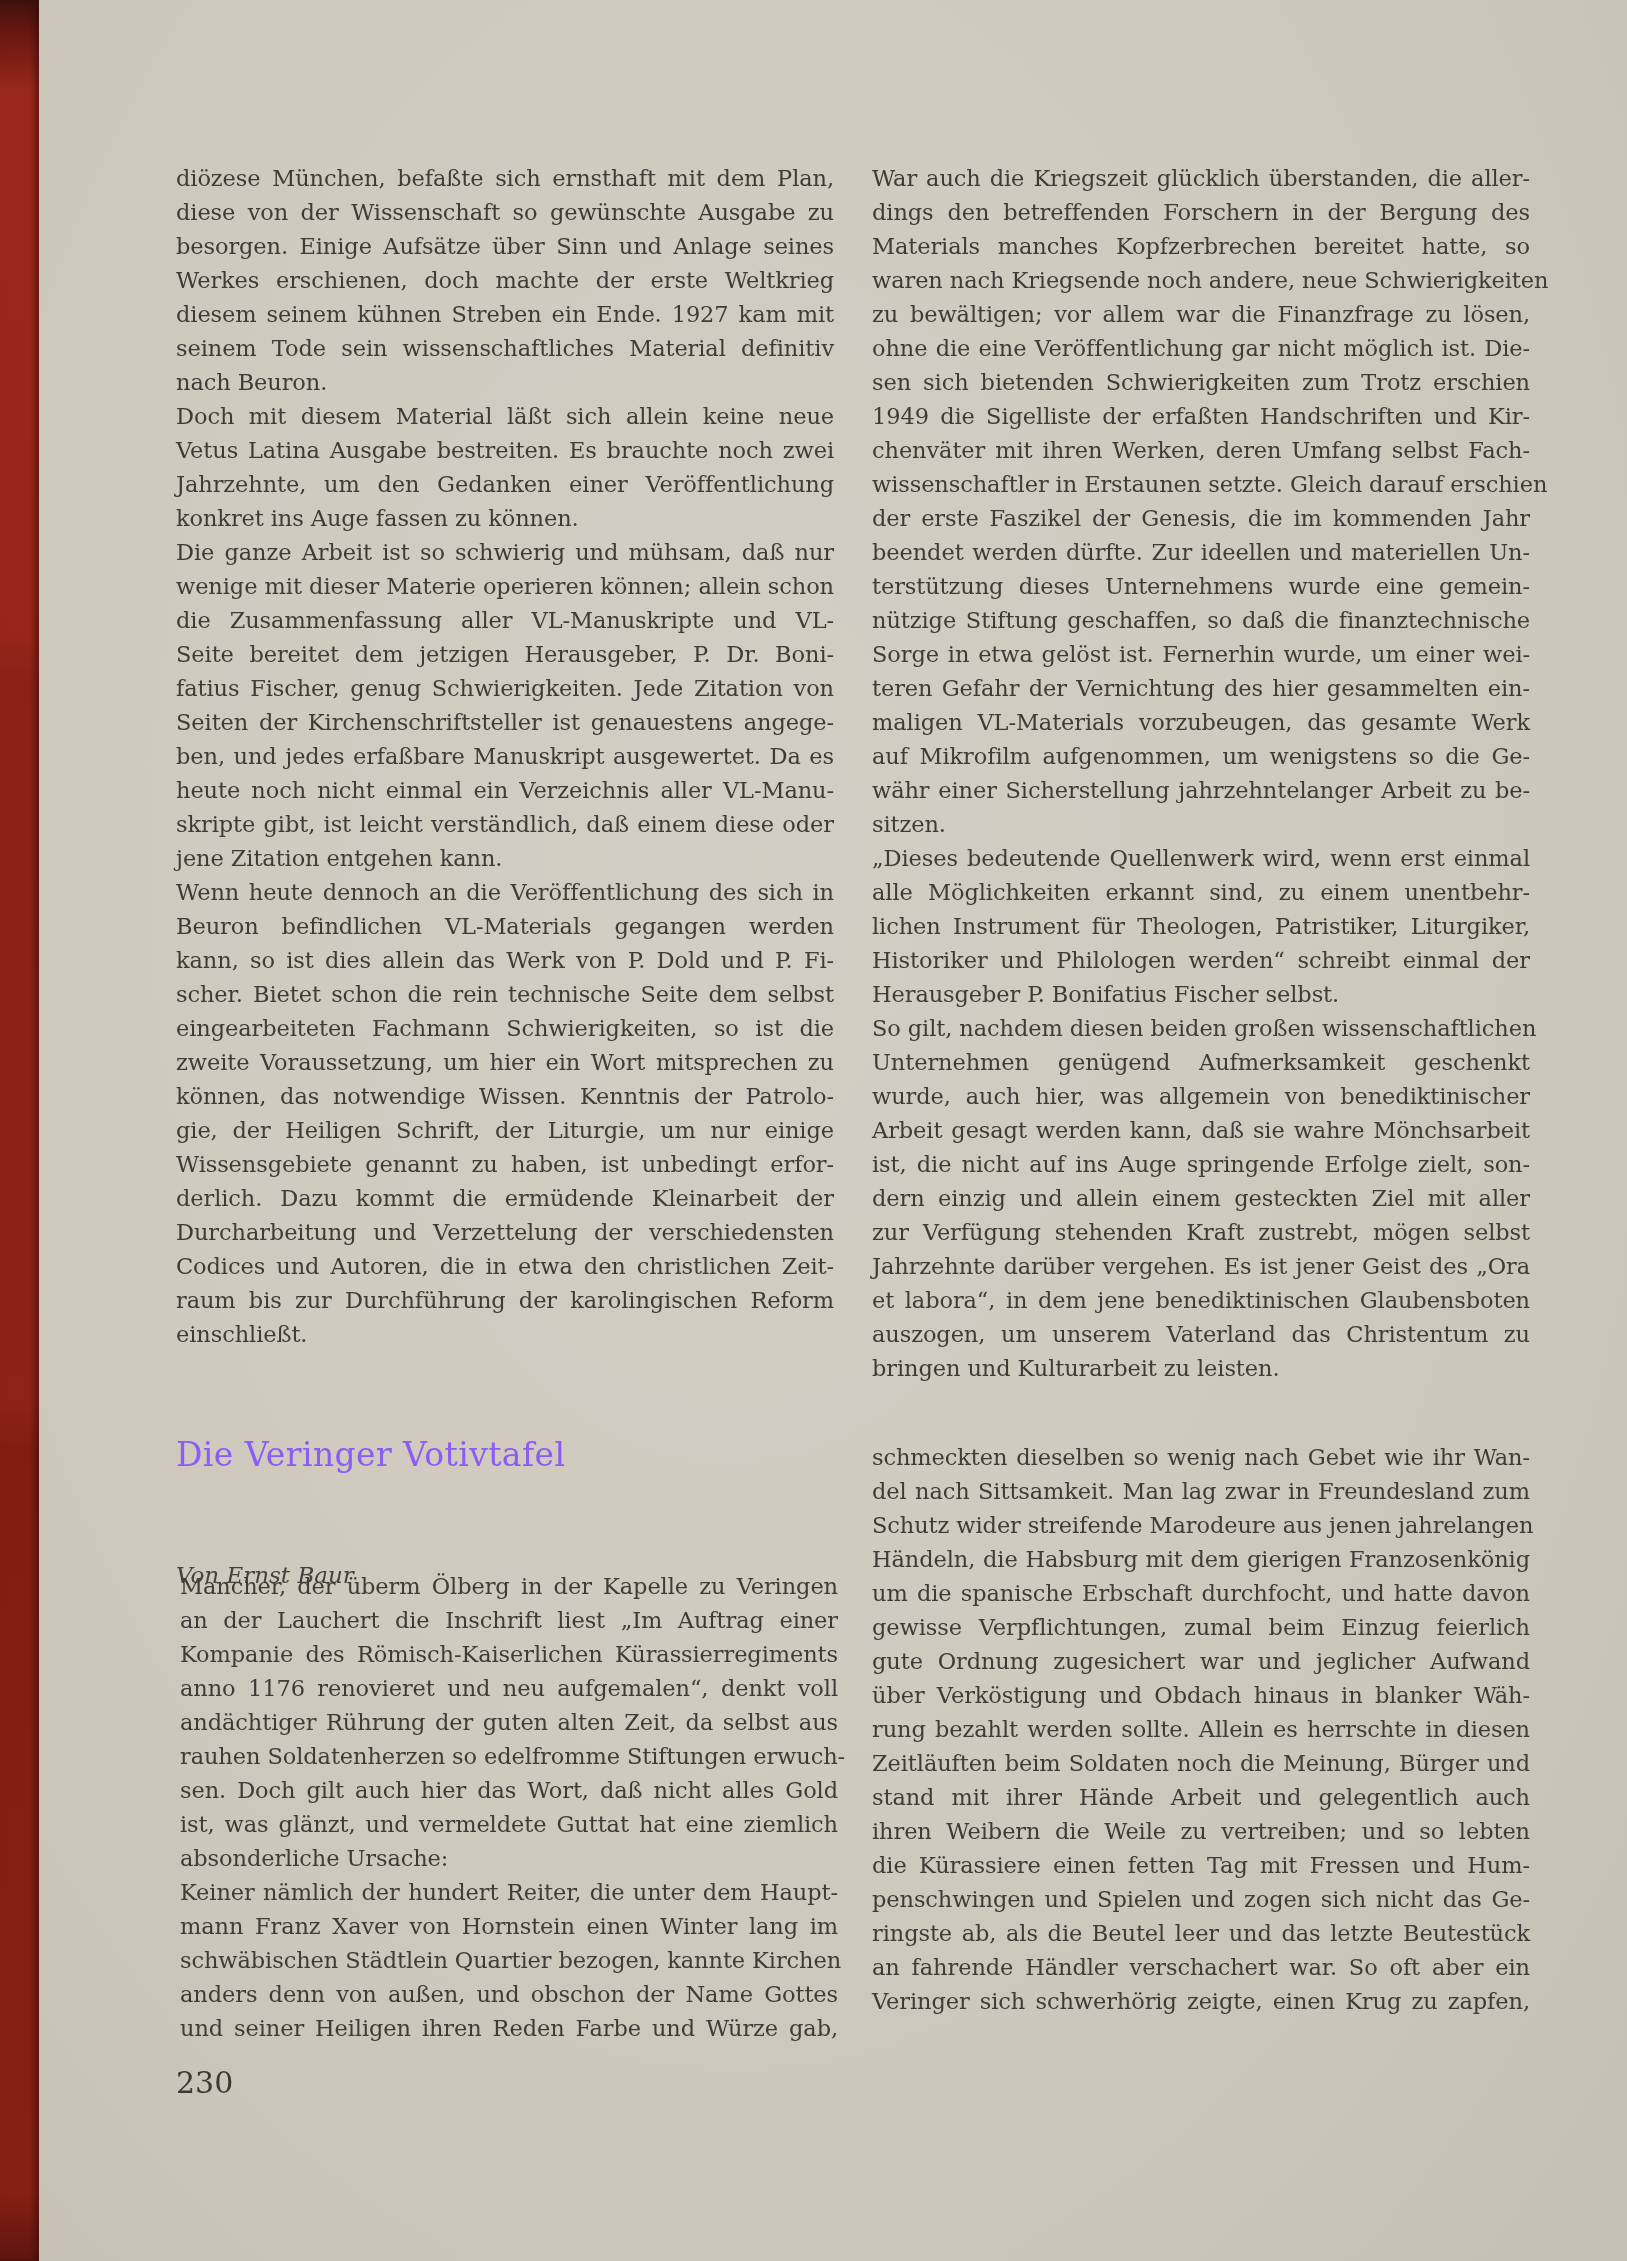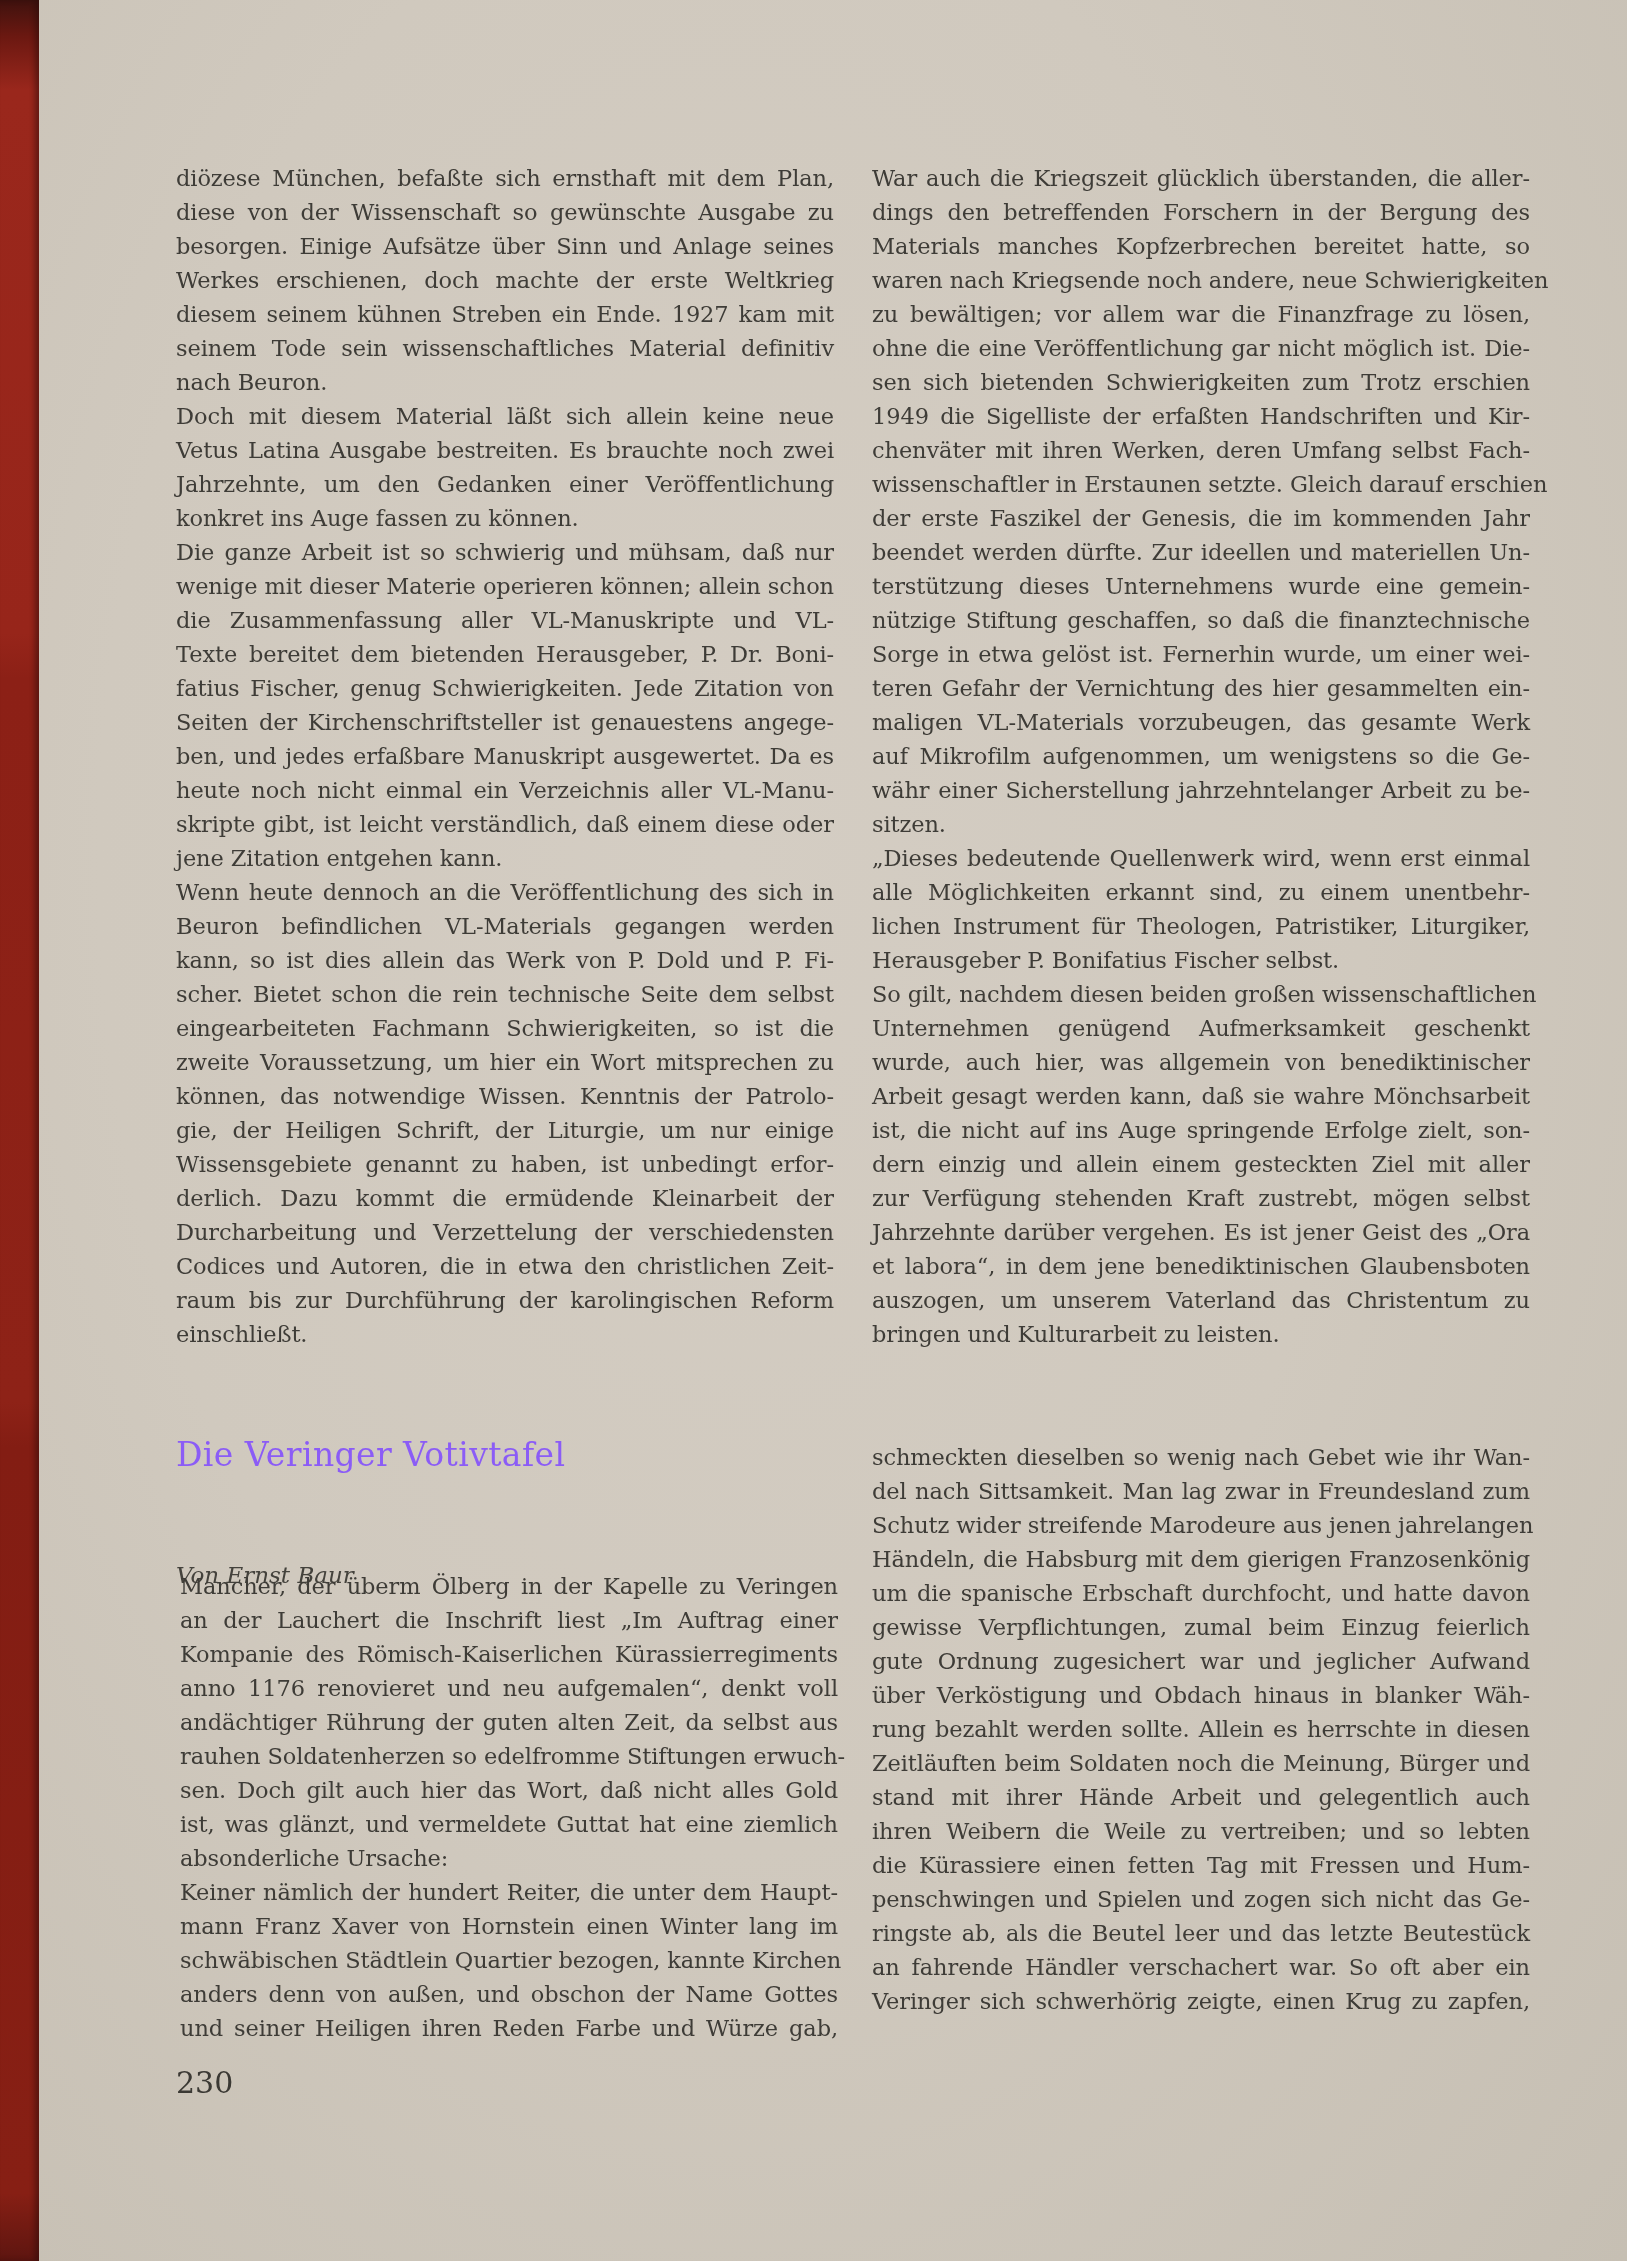--- a/index.html
+++ b/index.html
@@ -94,21 +94,21 @@
       <div class="line">diesem seinem kühnen Streben ein Ende. 1927 kam mit</div>
       <div class="line">seinem Tode sein wissenschaftliches Material definitiv</div>
       <div class="line ragged">nach Beuron.</div>
       <div class="line">Doch mit diesem Material läßt sich allein keine neue</div>
       <div class="line">Vetus Latina Ausgabe bestreiten. Es brauchte noch zwei</div>
       <div class="line">Jahrzehnte, um den Gedanken einer Veröffentlichung</div>
       <div class="line ragged">konkret ins Auge fassen zu können.</div>
       <div class="line">Die ganze Arbeit ist so schwierig und mühsam, daß nur</div>
       <div class="line">wenige mit dieser Materie operieren können; allein schon</div>
       <div class="line">die Zusammenfassung aller VL-Manuskripte und VL-</div>
-      <div class="line">Texte bereitet dem bietenden Herausgeber, P. Dr. Boni-</div>
+      <div class="line">Seite bereitet dem jetzigen Herausgeber, P. Dr. Boni-</div>
       <div class="line">fatius Fischer, genug Schwierigkeiten. Jede Zitation von</div>
       <div class="line">Seiten der Kirchenschriftsteller ist genauestens angege-</div>
       <div class="line">ben, und jedes erfaßbare Manuskript ausgewertet. Da es</div>
       <div class="line">heute noch nicht einmal ein Verzeichnis aller VL-Manu-</div>
       <div class="line">skripte gibt, ist leicht verständlich, daß einem diese oder</div>
       <div class="line ragged">jene Zitation entgehen kann.</div>
       <div class="line">Wenn heute dennoch an die Veröffentlichung des sich in</div>
       <div class="line">Beuron befindlichen VL-Materials gegangen werden</div>
       <div class="line">kann, so ist dies allein das Werk von P. Dold und P. Fi-</div>
       <div class="line">scher. Bietet schon die rein technische Seite dem selbst</div>
@@ -141,20 +141,21 @@
       <div class="line">nützige Stiftung geschaffen, so daß die finanztechnische</div>
       <div class="line">Sorge in etwa gelöst ist. Fernerhin wurde, um einer wei-</div>
       <div class="line">teren Gefahr der Vernichtung des hier gesammelten ein-</div>
       <div class="line">maligen VL-Materials vorzubeugen, das gesamte Werk</div>
       <div class="line">auf Mikrofilm aufgenommen, um wenigstens so die Ge-</div>
       <div class="line">währ einer Sicherstellung jahrzehntelanger Arbeit zu be-</div>
       <div class="line ragged">sitzen.</div>
       <div class="line">„Dieses bedeutende Quellenwerk wird, wenn erst einmal</div>
       <div class="line">alle Möglichkeiten erkannt sind, zu einem unentbehr-</div>
       <div class="line">lichen Instrument für Theologen, Patristiker, Liturgiker,</div>
+      <div class="line">Historiker und Philologen werden“ schreibt einmal der</div>
       <div class="line ragged">Herausgeber P. Bonifatius Fischer selbst.</div>
       <div class="line">So gilt, nachdem diesen beiden großen wissenschaftlichen</div>
       <div class="line">Unternehmen genügend Aufmerksamkeit geschenkt</div>
       <div class="line">wurde, auch hier, was allgemein von benediktinischer</div>
       <div class="line">Arbeit gesagt werden kann, daß sie wahre Mönchsarbeit</div>
       <div class="line">ist, die nicht auf ins Auge springende Erfolge zielt, son-</div>
       <div class="line">dern einzig und allein einem gesteckten Ziel mit aller</div>
       <div class="line">zur Verfügung stehenden Kraft zustrebt, mögen selbst</div>
       <div class="line">Jahrzehnte darüber vergehen. Es ist jener Geist des „Ora</div>
       <div class="line">et labora“, in dem jene benediktinischen Glaubensboten</div>

